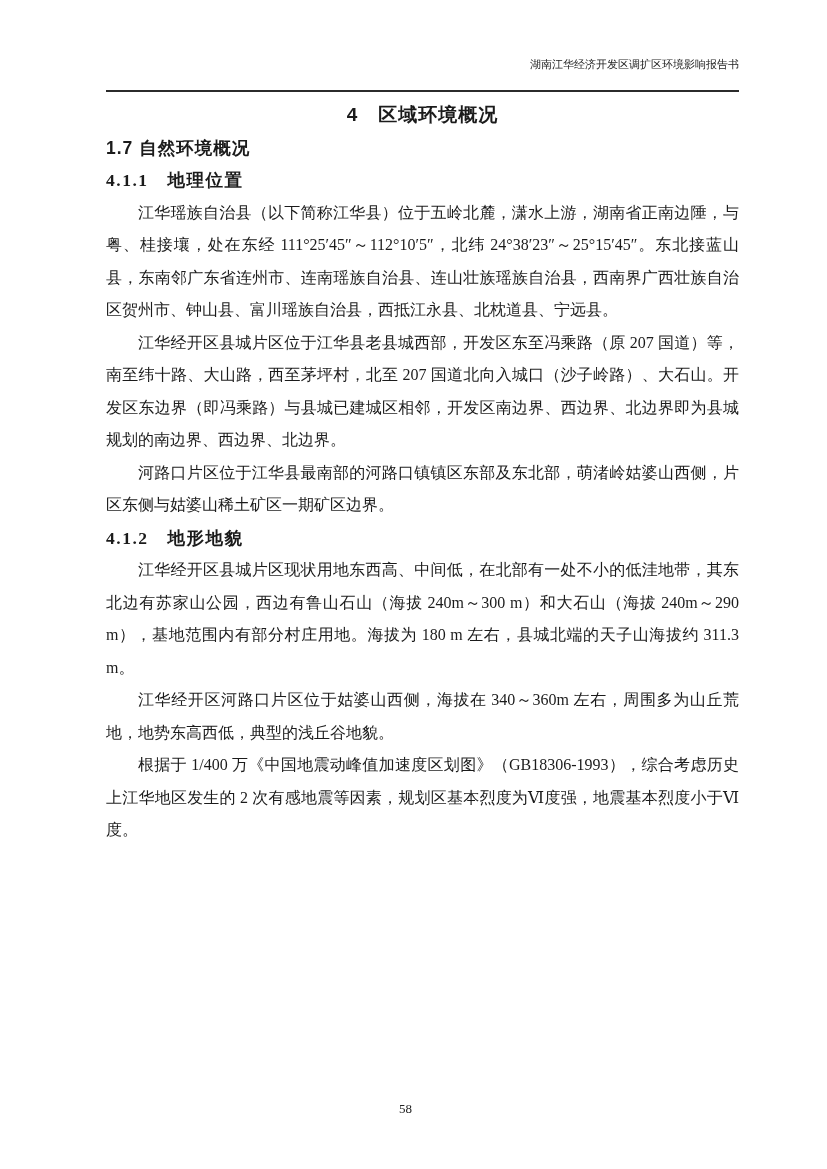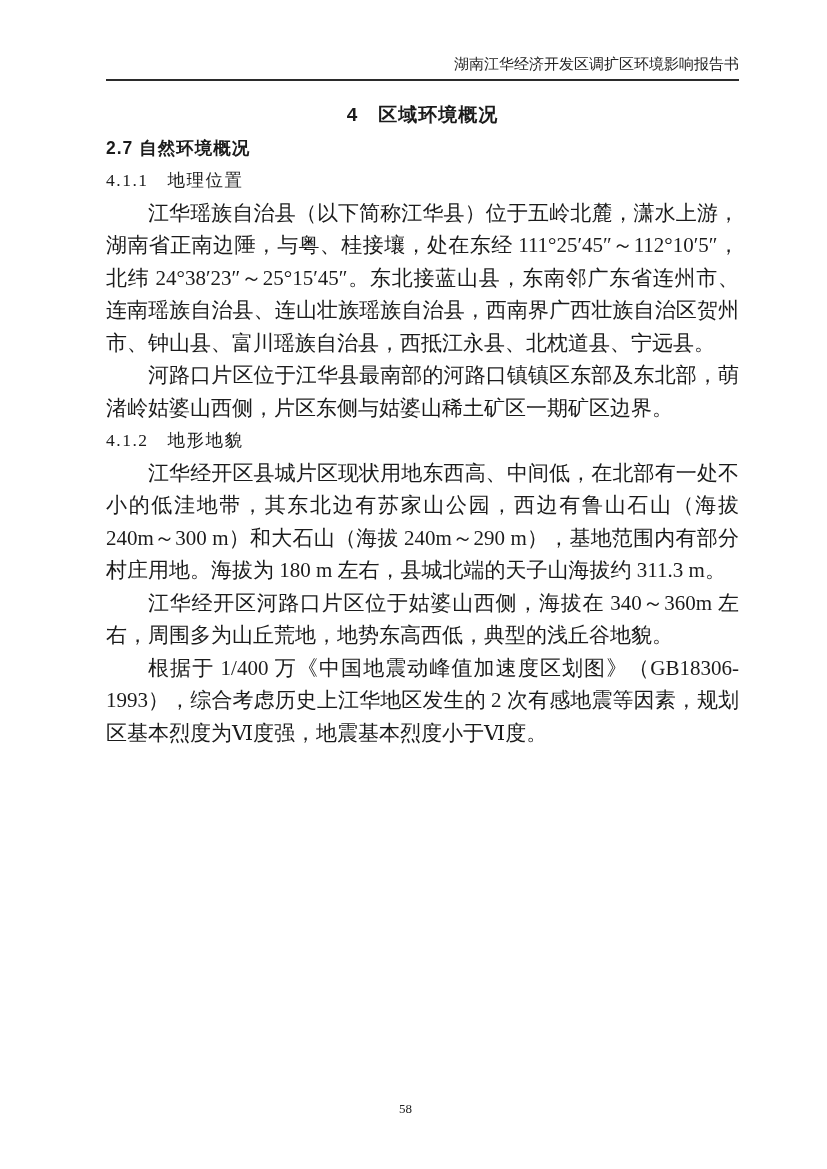--- a/index.html
+++ b/index.html
@@ -16,25 +16,25 @@
     color: #1b1b1b;
     font-family: "Liberation Serif", "DejaVu Serif", serif;
     overflow: hidden;
   }
   .doc-header {
     position: absolute;
     top: 54px;
     left: 106px;
     right: 88px;
     text-align: right;
-    font-size: 15px;
+    font-size: 11px;
     line-height: 20px;
     color: #222222;
     border-bottom: 2px solid #2b2b2b;
-    padding-bottom: 5px;
+    padding-bottom: 16px;
   }
   .doc-content {
     position: absolute;
     top: 99px;
     left: 106px;
     right: 88px;
   }
   .heading-1 {
     font-family: "Liberation Sans", "DejaVu Sans", sans-serif;
     font-weight: bold;
@@ -47,28 +47,28 @@
   .heading-2 {
     font-family: "Liberation Sans", "DejaVu Sans", sans-serif;
     font-weight: bold;
     font-size: 17.5px;
     line-height: 32.5px;
     margin: 0;
     letter-spacing: 1px;
   }
   .heading-3 {
     font-family: "Liberation Serif", "DejaVu Serif", serif;
-    font-weight: normal;
+    font-weight: bold;
     font-size: 17.5px;
     line-height: 32.5px;
     margin: 0;
     letter-spacing: 1.5px;
   }
   .para {
-    font-size: 21px;
+    font-size: 16px;
     line-height: 32.5px;
     margin: 0;
     text-align: justify;
     text-indent: 2em;
   }
   .doc-footer {
     position: absolute;
     bottom: 52px;
     left: 0;
     right: 16px;
@@ -81,23 +81,24 @@
 <body>
 
 <div class="page">
 
   <div class="doc-header">
     <span>湖南江华经济开发区调扩区环境影响报告书</span>
   </div>
 
   <div class="doc-content">
     <h1 class="heading-1">4　区域环境概况</h1>
-    <h2 class="heading-2">2.7 自然环境概况</h2>
+    <h2 class="heading-2">1.7 自然环境概况</h2>
     <h3 class="heading-3">4.1.1　地理位置</h3>
     <p class="para">江华瑶族自治县（以下简称江华县）位于五岭北麓，潇水上游，湖南省正南边陲，与粤、桂接壤，处在东经 111°25′45″～112°10′5″，北纬 24°38′23″～25°15′45″。东北接蓝山县，东南邻广东省连州市、连南瑶族自治县、连山壮族瑶族自治县，西南界广西壮族自治区贺州市、钟山县、富川瑶族自治县，西抵江永县、北枕道县、宁远县。</p>
+    <p class="para">江华经开区县城片区位于江华县老县城西部，开发区东至冯乘路（原 207 国道）等，南至纬十路、大山路，西至茅坪村，北至 207 国道北向入城口（沙子岭路）、大石山。开发区东边界（即冯乘路）与县城已建城区相邻，开发区南边界、西边界、北边界即为县城规划的南边界、西边界、北边界。</p>
     <p class="para">河路口片区位于江华县最南部的河路口镇镇区东部及东北部，萌渚岭姑婆山西侧，片区东侧与姑婆山稀土矿区一期矿区边界。</p>
     <h3 class="heading-3">4.1.2　地形地貌</h3>
     <p class="para">江华经开区县城片区现状用地东西高、中间低，在北部有一处不小的低洼地带，其东北边有苏家山公园，西边有鲁山石山（海拔 240m～300 m）和大石山（海拔 240m～290 m），基地范围内有部分村庄用地。海拔为 180 m 左右，县城北端的天子山海拔约 311.3 m。</p>
     <p class="para">江华经开区河路口片区位于姑婆山西侧，海拔在 340～360m 左右，周围多为山丘荒地，地势东高西低，典型的浅丘谷地貌。</p>
     <p class="para">根据于 1/400 万《中国地震动峰值加速度区划图》（GB18306-1993），综合考虑历史上江华地区发生的 2 次有感地震等因素，规划区基本烈度为Ⅵ度强，地震基本烈度小于Ⅵ度。</p>
   </div>
 
   <div class="doc-footer">
     <span>58</span>
   </div>

